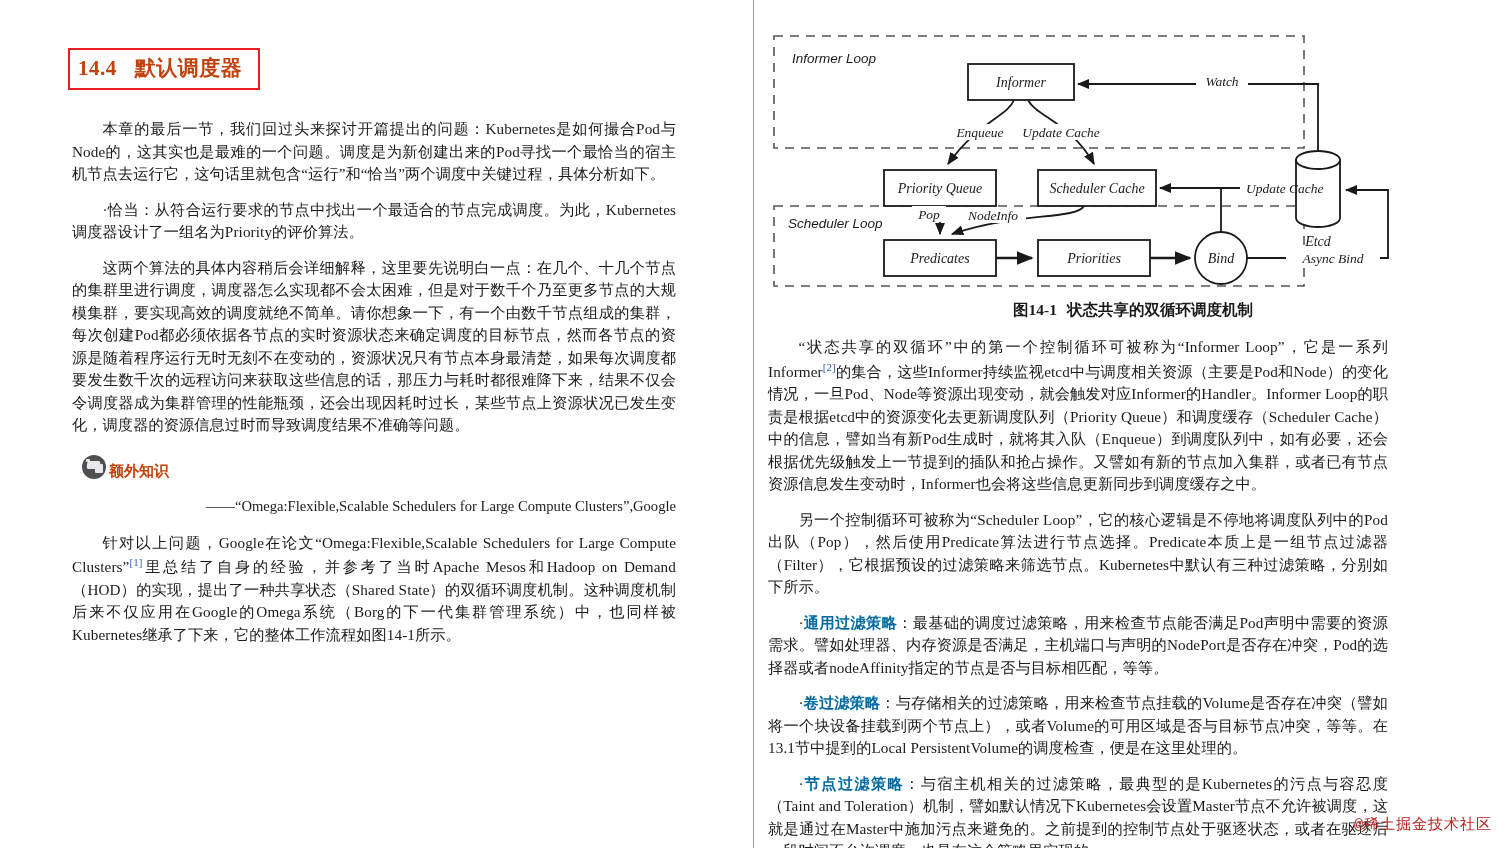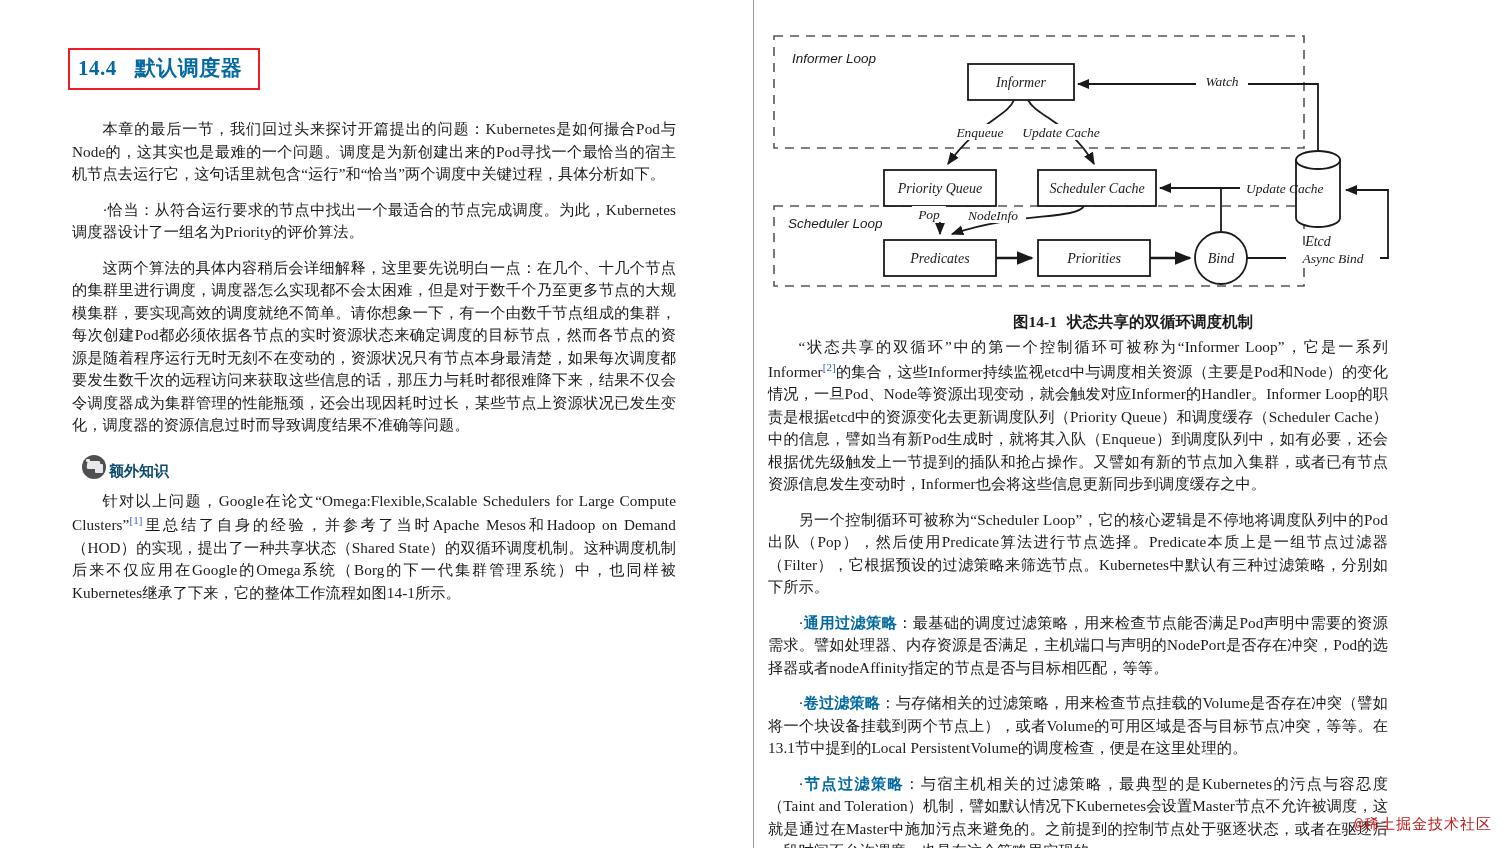--- a/index.html
+++ b/index.html
@@ -38,21 +38,21 @@
   .heading-wrap {
     position: absolute;
     left: 68px;
     top: 48px;
     border: 2.5px solid #ee1c25;
     padding: 4px 16px 6px 8px;
     background: #fff;
   }
   .heading-wrap .h-num,
   .heading-wrap .h-text {
-    color: #0369a1;
+    color: #c2410c;
     font-size: 21px;
     font-weight: 600;
     letter-spacing: .5px;
     font-family: "Liberation Serif", "DejaVu Serif", serif;
   }
   .heading-wrap .h-text { margin-left: 18px; }
 
   .body-col-left {
     position: absolute;
     left: 72px;
@@ -105,21 +105,21 @@
     border-radius: 1px;
   }
   .extra-icon .shape3 {
     position: absolute;
     left: 6px; top: 4px;
     width: 4px; height: 3px;
     background: #e8e8ea;
     border-radius: 1px;
   }
   .extra-label {
-    color: #0c4a6e;
+    color: #c2410c;
     font-size: 15px;
     font-weight: 600;
     line-height: 1;
     padding-bottom: 1px;
   }
 
   .quote-line {
     margin: 16px 0 16px 0;
     font-size: 14.6px;
     text-align: right;
@@ -137,21 +137,20 @@
     height: 270px;
     font-style: italic;
   }
   .fig-caption {
     position: absolute;
     left: 0; right: 0;
     top: 300px;
     text-align: center;
     font-size: 15.5px;
     font-weight: 600;
-    margin-top: 12px;
   }
   .fig-caption .capnum { margin-right: 10px; }
 
   .body-col-right {
     position: absolute;
     left: 14px;
     top: 336px;
     width: 620px;
   }
   .body-col-right p.para { font-size: 15.2px; }
@@ -210,20 +209,21 @@
         <span class="extra-icon">
           <span class="circ"></span>
           <span class="shape1"></span>
           <span class="shape2"></span>
           <span class="shape3"></span>
         </span>
         <span class="extra-label">额外知识</span>
       </div>
 
 
+      <p class="quote-line">——“Omega:Flexible,Scalable Schedulers for Large Compute Clusters”,Google</p>
 
       <p class="para indent"><span>针对以上问题，Google在论文“Omega:Flexible,Scalable Schedulers for Large Compute Clusters”</span><sup class="ref">[1]</sup><span>里总结了自身的经验，并参考了当时Apache Mesos和Hadoop on Demand（HOD）的实现，提出了一种共享状态（Shared State）的双循环调度机制。这种调度机制后来不仅应用在Google的Omega系统（Borg的下一代集群管理系统）中，也同样被Kubernetes继承了下来，它的整体工作流程如图14-1所示。</span></p>
 
     </div>
   </div>
 
   <div class="divider"></div>
 
   <div class="col col-right">
 

